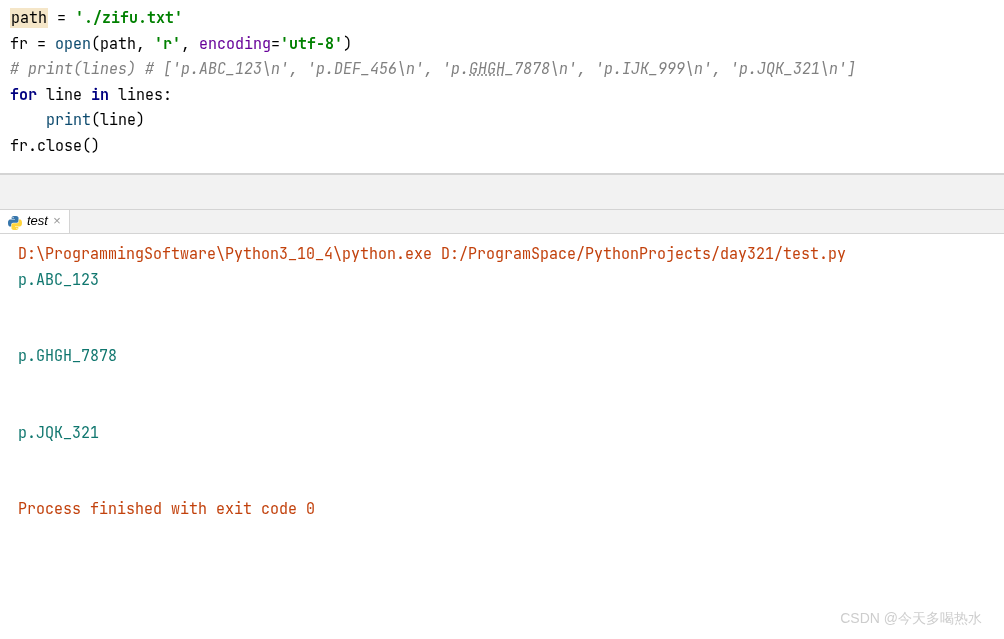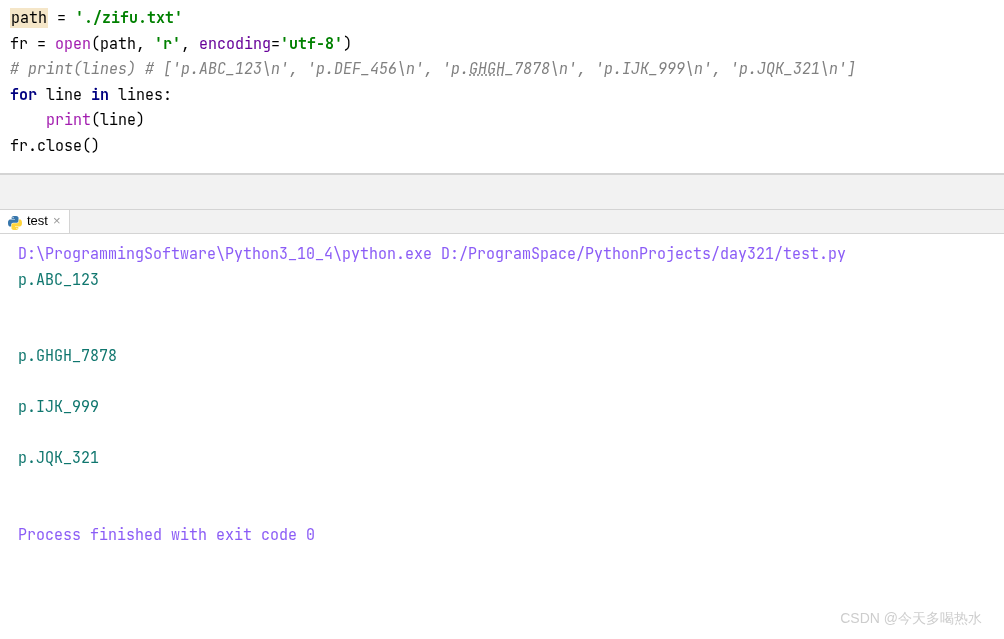--- a/index.html
+++ b/index.html
@@ -24,41 +24,42 @@
     }
     .code-line {
       white-space: pre;
       font-family: inherit;
     }
     .highlight-var {
       background: #f5e6c8;
       padding: 0 1px;
     }
     .string { color: #008000; font-weight: bold; }
-    .builtin { color: #a21caf; }
+    .builtin { color: #0c4a6e; }
     .kwarg { color: #660099; }
     .comment { color: #808080; font-style: italic; }
     .comment-underline { text-decoration: underline dotted #808080; }
     .keyword { color: #000080; font-weight: bold; }
     .plain { color: #000000; }
 
     .divider-gap {
       height: 36px;
       background: #f2f2f2;
       border-top: 1px solid #d4d4d4;
       border-bottom: 1px solid #d4d4d4;
     }
 
     .tab-bar {
       display: flex;
       align-items: center;
       background: #f2f2f2;
       height: 24px;
       border-bottom: 1px solid #d4d4d4;
       padding-left: 0;
+      font-style: italic;
     }
     .tab {
       display: flex;
       align-items: center;
       gap: 5px;
       padding: 0 8px;
       height: 100%;
       background: #ffffff;
       border-right: 1px solid #d4d4d4;
       font-size: 13px;
@@ -76,21 +77,21 @@
       display: inline-block;
     }
 
     .console-pane {
       padding: 8px 18px;
       background: #ffffff;
       font-family: inherit;
     }
     .console-line {
       white-space: pre;
-      color: #8b5cf6;
+      color: #c2410c;
       line-height: 1.7;
     }
     .console-line.out {
       color: #0f766e;
     }
     .blank-line {
       height: 1.7em;
     }
     .watermark {
       position: absolute;
@@ -129,21 +130,20 @@
   </div>
 </div>
 
 <div class="console-pane">
   <div class="console-line">D:\ProgrammingSoftware\Python3_10_4\python.exe D:/ProgramSpace/PythonProjects/day321/test.py</div>
   <div class="console-line out">p.ABC_123</div>
   <div class="blank-line"></div>
   <div class="blank-line"></div>
   <div class="console-line out">p.GHGH_7878</div>
   <div class="blank-line"></div>
-  <div class="console-line out">p.IJK_999</div>
   <div class="blank-line"></div>
   <div class="console-line out">p.JQK_321</div>
   <div class="blank-line"></div>
   <div class="blank-line"></div>
   <div class="console-line">Process finished with exit code 0</div>
 </div>
 
 <div class="watermark">CSDN @今天多喝热水</div>
 
 </body></html>

